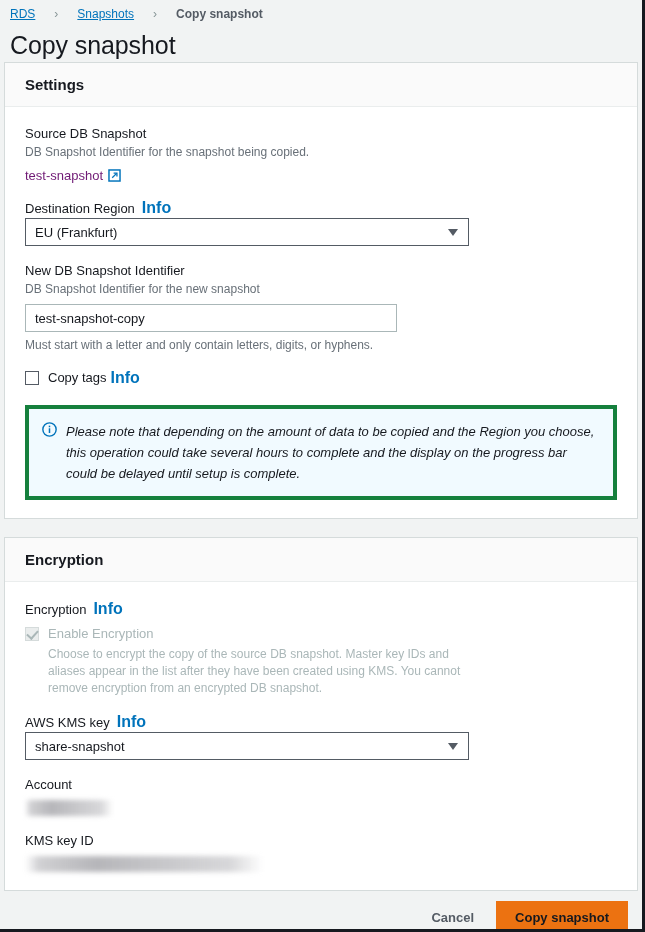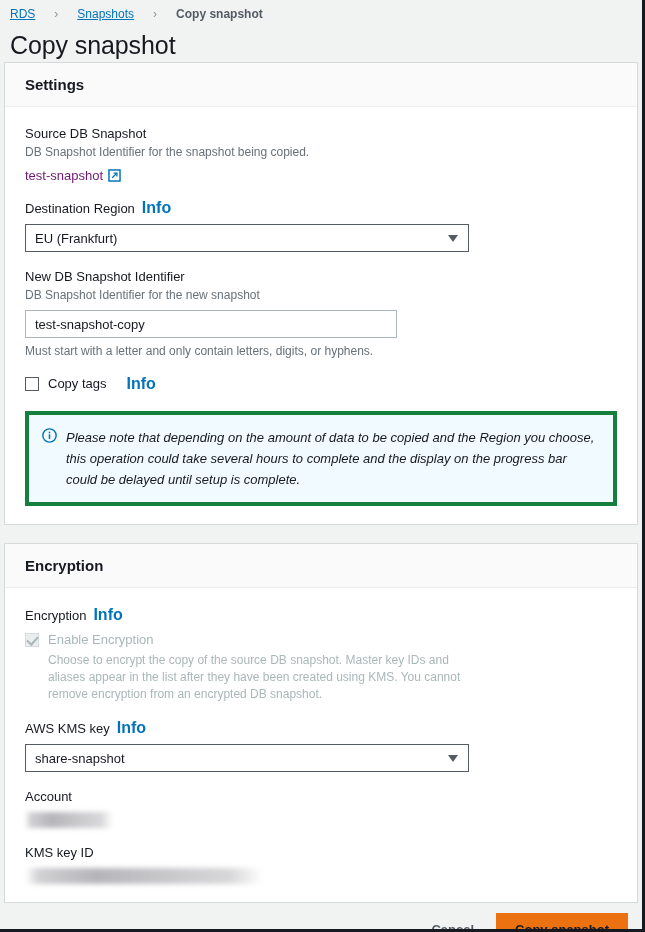--- a/index.html
+++ b/index.html
@@ -115,21 +115,21 @@
     align-items: center;
     gap: 5px;
     margin-top: 7px;
     cursor: pointer;
   }
   .ext-link .label { text-decoration: none; }
   .ext-icon { display: inline-block; width: 13px; height: 13px; }
 
   
   .select {
-    margin-top: 6px;
+    margin-top: 0;
     width: 444px;
     height: 28px;
     border: 1px solid #545b64;
     background: #fff;
     display: flex;
     align-items: center;
     padding: 0 8px 0 9px;
     font-size: 13px;
     color: #16191f;
     cursor: pointer;
@@ -184,21 +184,21 @@
     width: 5px; height: 9px;
     border: solid #aab7b8;
     border-width: 0 2px 2px 0;
     transform: rotate(42deg);
   }
   .cb-label {
     font-size: 13px;
     color: #16191f;
     display: flex;
     align-items: flex-end;
-    gap: 20px;
+    gap: 4px;
     line-height: 18px;
   }
   .cb-label.disabled { color: #aab7b8; }
   .cb-desc {
     font-size: 12px;
     color: #aab7b8;
     line-height: 17px;
     margin-top: 3px;
     max-width: 430px;
   }

